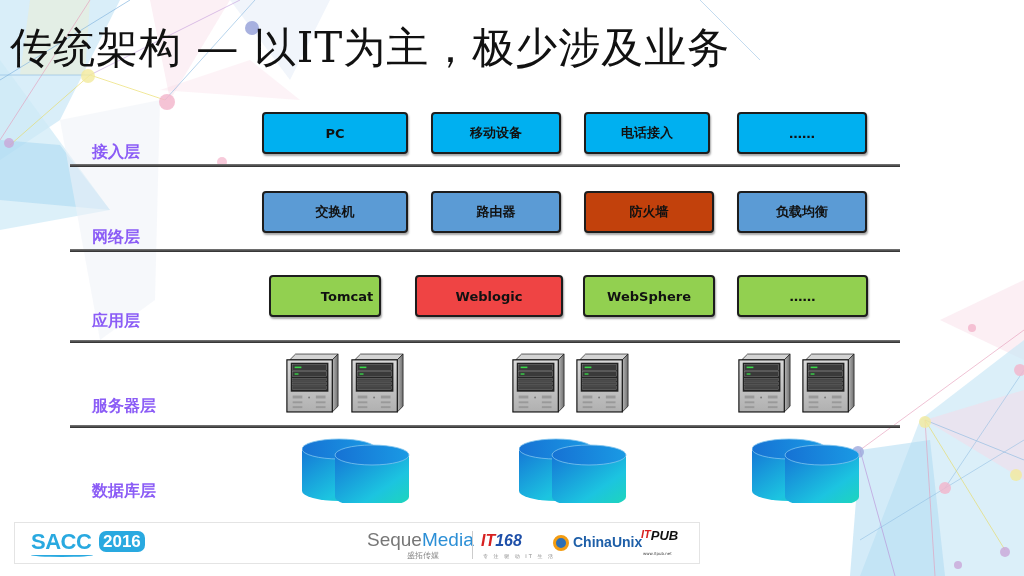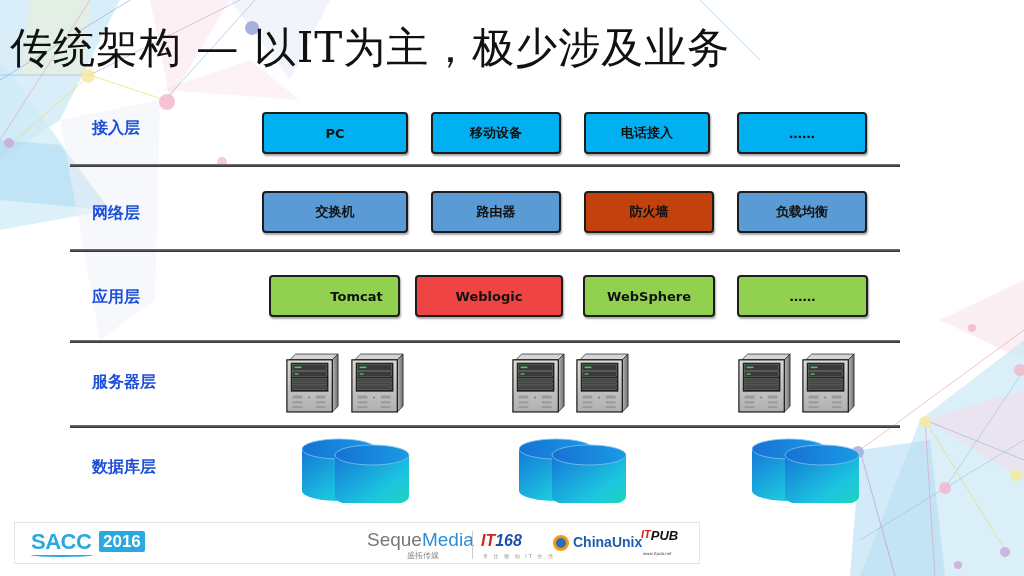--- a/index.html
+++ b/index.html
@@ -9,21 +9,21 @@
     #bg { position: absolute; left: 0; top: 0; width: 1024px; height: 576px; z-index: 0; }
 
     .title {
       position: absolute; left: 10px; top: 20px;
       font-family: "DejaVu Serif", "Liberation Serif", serif;
       font-size: 42px; color: #111; letter-spacing: 1px; z-index: 2;
       font-weight: normal; white-space: nowrap;
     }
 
     .layer-label {
-      position: absolute; left: 92px; font-size: 16px; font-weight: bold; color: #1d4ed8; z-index: 2;
+      position: absolute; left: 92px; font-size: 16px; font-weight: bold; color: #8b5cf6; z-index: 2; margin-top: 24px;
     }
 
     .divider {
       position: absolute; left: 70px; width: 830px; height: 3px;
       background: linear-gradient(#7a7a7a, #2a2a2a);
       z-index: 2;
     }
 
     .box {
       position: absolute; height: 42px; border: 2px solid #1d1d1d; border-radius: 4px;
@@ -41,21 +41,21 @@
     .footer {
       position: absolute; left: 14px; top: 522px; width: 686px; height: 42px;
       background: #fff; border: 1px solid #e4e4e4; z-index: 2;
     }
     .sacc { position: absolute; left: 16px; top: 6px; font-family: "Liberation Sans", sans-serif;
       font-size: 22px; font-weight: bold; color: #29a9e0; letter-spacing: -0.5px; }
     .sacc-swoosh { position: absolute; left: 16px; top: 30px; width: 62px; height: 4px;
       border-bottom: 2px solid #29a9e0; border-radius: 0 0 50% 50%; }
     .year { position: absolute; left: 84px; top: 8px; background: #29a9e0; color: #fff;
       font-family: "Liberation Sans", sans-serif; font-size: 17px; font-weight: bold;
-      padding: 0 4px; border-radius: 2px; line-height: 21px; }
+      padding: 0 4px; border-radius: 7px; line-height: 21px; }
     .conf { position: absolute; left: 128px; top: 11px; font-size: 15px; color: #444; }
     .seque { position: absolute; left: 352px; top: 6px; font-family: "Liberation Sans", sans-serif;
       font-size: 19px; color: #777; }
     .seque .media { color: #2c8fd6; }
     .seque-sub { position: absolute; left: 392px; top: 27px; font-size: 8px; color: #888; }
     .sep { position: absolute; left: 457px; top: 8px; width: 1px; height: 28px; background: #ccc; }
     .it168 { position: absolute; left: 466px; top: 9px; font-family: "Liberation Sans", sans-serif;
       font-size: 16px; font-style: italic; font-weight: bold; color: #1e4fa8; }
     .it168 .it { color: #d72020; }
     .it168-sub { position: absolute; left: 468px; top: 30px; font-size: 5px; color: #888; letter-spacing: 2px; }
@@ -147,21 +147,21 @@
 <div class="box network" style="left: 431px; top: 191px; width: 130px; background: rgb(91, 155, 213);">
     <span>路由器</span>
   </div>
 <div class="box network" style="left: 584px; top: 191px; width: 130px; background: #c2410c;">
     <span>防火墙</span>
   </div>
 <div class="box network" style="left: 737px; top: 191px; width: 130px; background: rgb(91, 155, 213);">
     <span>负载均衡</span>
   </div>
 
-<div class="box app" style="left: 269px; top: 275px; width: 131px; background: rgb(146, 208, 80); padding-left: 44px;">
+<div class="box app" style="left: 269px; top: 275px; width: 112px; background: rgb(146, 208, 80); padding-left: 44px;">
     <span>Tomcat</span>
   </div>
 <div class="box app" style="left: 415px; top: 275px; width: 148px; background: #ef4444;">
     <span>Weblogic</span>
   </div>
 <div class="box app" style="left: 583px; top: 275px; width: 132px; background: rgb(146, 208, 80);">
     <span>WebSphere</span>
   </div>
 <div class="box app" style="left: 737px; top: 275px; width: 131px; background: rgb(146, 208, 80);">
     <span>……</span>

